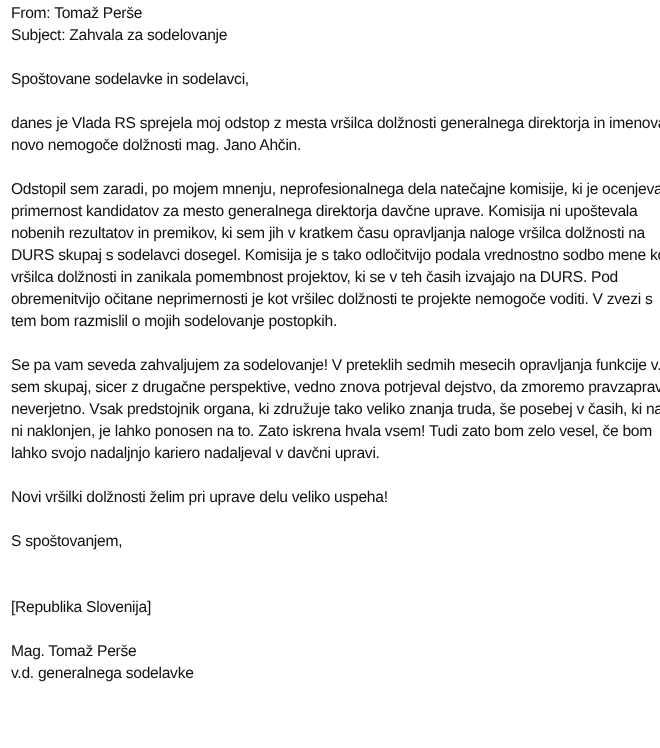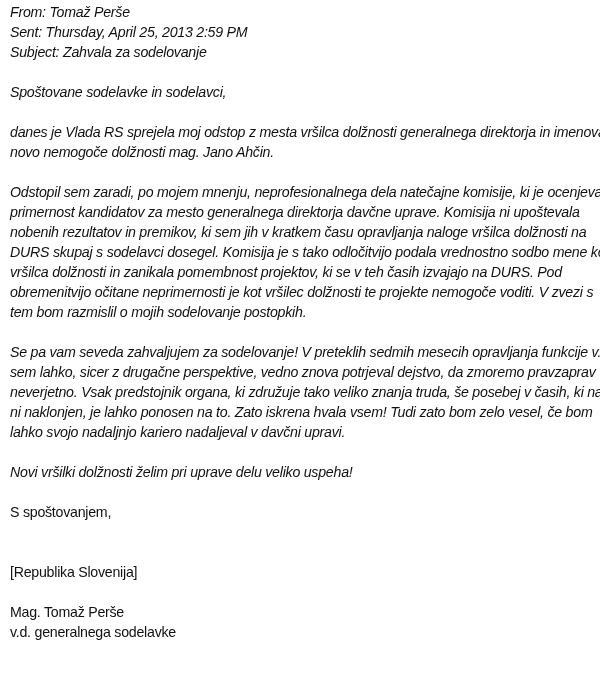--- a/index.html
+++ b/index.html
@@ -21,42 +21,37 @@
     line-height: 20px;
     letter-spacing: -0.25px;
   }
   .hdr-line, .line {
     white-space: nowrap;
     display: block;
     height: 20px;
   }
   .para {
     margin: 0 16px 20px 0;
-    font-style: italic;
   }
   .gap-40 {
     height: 40px;
   }
   .sig {
     margin: 0 0 20px 0;
   }
 </style>
 </head>
 <body>
 
 <div class="email">
 
   <div class="email-header para">
     <div class="hdr-line">
       <span>From:</span>
       <span>Tomaž Perše</span>
-    </div>
-    <div class="hdr-line">
-      <span>Sent:</span>
-      <span>Thursday, April 25, 2013 2:59 PM</span>
     </div>
     <div class="hdr-line">
       <span>Subject:</span>
       <span>Zahvala za sodelovanje</span>
     </div>
   </div>
 
   <div class="para">
     <span class="line">Spoštovane sodelavke in sodelavci,</span>
   </div>
@@ -71,21 +66,21 @@
     <span class="line">primernost kandidatov za mesto generalnega direktorja davčne uprave. Komisija ni upoštevala</span>
     <span class="line">nobenih rezultatov in premikov, ki sem jih v kratkem času opravljanja naloge vršilca dolžnosti na</span>
     <span class="line">DURS skupaj s sodelavci dosegel. Komisija je s tako odločitvijo podala vrednostno sodbo mene kot</span>
     <span class="line">vršilca dolžnosti in zanikala pomembnost projektov, ki se v teh časih izvajajo na DURS. Pod</span>
     <span class="line">obremenitvijo očitane neprimernosti je kot vršilec dolžnosti te projekte nemogoče voditi. V zvezi s</span>
     <span class="line">tem bom razmislil o mojih sodelovanje postopkih.</span>
   </div>
 
   <div class="para">
     <span class="line">Se pa vam seveda zahvaljujem za sodelovanje! V preteklih sedmih mesecih opravljanja funkcije v.d.</span>
-    <span class="line">sem lahko, sicer z drugačne perspektive, vedno znova potrjeval dejstvo, da zmoremo pravzaprav</span>
+    <span class="line">sem skupaj, sicer z drugačne perspektive, vedno znova potrjeval dejstvo, da zmoremo pravzaprav</span>
     <span class="line">neverjetno. Vsak predstojnik organa, ki združuje tako veliko znanja truda, še posebej v časih, ki nam</span>
     <span class="line">ni naklonjen, je lahko ponosen na to. Zato iskrena hvala vsem! Tudi zato bom zelo vesel, če bom</span>
     <span class="line">lahko svojo nadaljnjo kariero nadaljeval v davčni upravi.</span>
   </div>
 
   <div class="para">
     <span class="line">Novi vršilki dolžnosti želim pri uprave delu veliko uspeha!</span>
   </div>
 
   <div>

